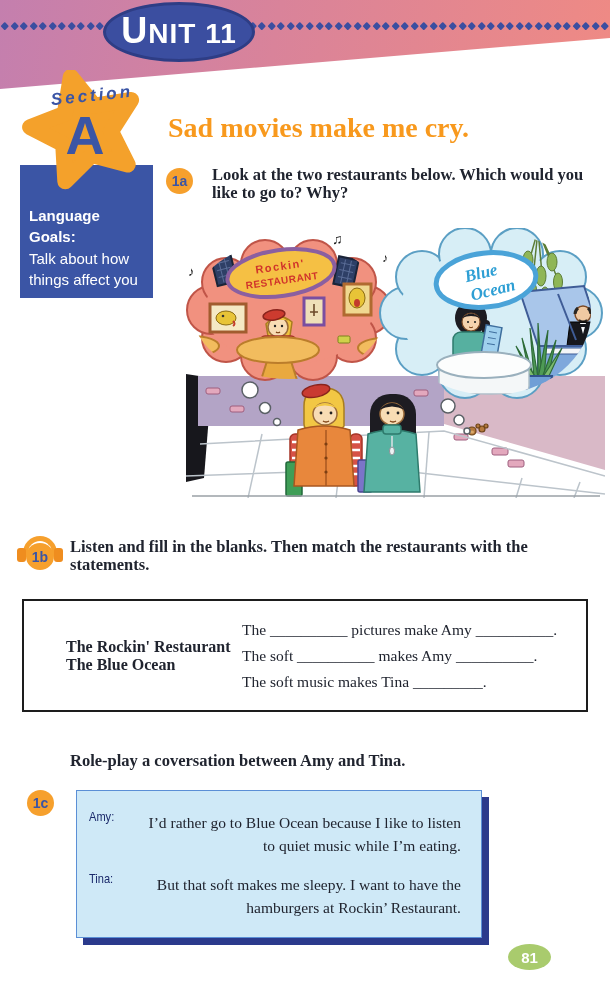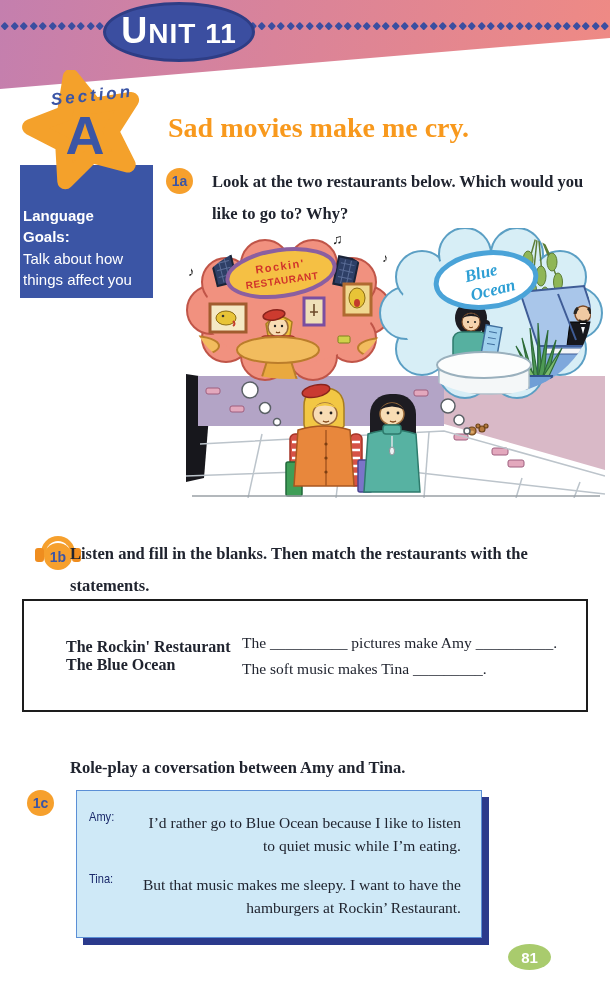--- a/index.html
+++ b/index.html
@@ -34,38 +34,38 @@
     font-size:17px;letter-spacing:3px;color:var(--accent-blue,#3b55a5);transform:rotate(-6deg);
   }
   .star-letter{
     position:absolute;left:0;top:34px;width:146px;text-align:center;
     font-family:"Liberation Sans",sans-serif;font-weight:bold;font-size:54px;
     color:var(--accent-blue,#3b55a5);
   }
   
   .goals{
     position:absolute;left:20px;top:165px;width:133px;height:133px;z-index:3;
-    background:var(--accent-blue,#3b55a5);box-sizing:border-box;padding:40px 10px 0 3px;
+    background:var(--accent-blue,#3b55a5);box-sizing:border-box;padding:40px 10px 0 9px;
     font-family:"Liberation Sans",sans-serif;color:#ffffff;font-size:15px;line-height:1.42;
   }
   .goals .g-title{font-weight:bold;}
   
   .page-title{
     position:absolute;left:168px;top:112px;
     font-size:28px;font-weight:bold;color:var(--title-orange,#f8991d);
   }
   .task-badge{
     position:absolute;width:27px;height:26px;border-radius:50%;
     background:var(--orange,#f6a02d);color:var(--accent-blue,#3b55a5);
     font-family:"Liberation Sans",sans-serif;font-weight:bold;font-size:14px;
     display:flex;align-items:center;justify-content:center;
   }
-  .task-text{position:absolute;font-weight:bold;font-size:16.5px;line-height:32px;}
-  
-  .hp{position:absolute;left:34px;top:536px;width:48px;height:44px;}
+  .task-text{position:absolute;font-weight:bold;font-size:16.5px;line-height:18px;}
+  
+  .hp{position:absolute;left:16px;top:536px;width:48px;height:44px;}
   .hp .hp-band{position:absolute;left:7px;top:0;width:34px;height:20px;border:5px solid var(--orange,#f6a02d);border-bottom:none;border-radius:17px 17px 0 0;box-sizing:border-box;}
   .hp .hp-circle{position:absolute;left:10px;top:7px;width:28px;height:27px;border-radius:50%;background:var(--orange,#f6a02d);color:var(--accent-blue,#3b55a5);font-family:"Liberation Sans",sans-serif;font-weight:bold;font-size:14px;display:flex;align-items:center;justify-content:center;}
   .hp .hp-ear{position:absolute;top:12px;width:9px;height:14px;background:#ef8d1f;border-radius:3px;}
   .hp .hp-ear.left{left:1px;}
   .hp .hp-ear.right{right:1px;}
   
   .fill-table{
     position:absolute;left:22px;top:599px;width:566px;height:113px;
     border:2px solid #1d1d1d;box-sizing:border-box;display:flex;
   }
@@ -438,33 +438,34 @@
   </div>
   <div class="task-text" style="left:70px;top:538px;width:500px;">Listen and fill in the blanks. Then match the restaurants with the statements.</div>
 
   <div class="fill-table">
     <div class="ft-left">
       <div>The Rockin' Restaurant</div>
       <div>The Blue Ocean</div>
     </div>
     <div class="ft-right">
       <div>The __________ pictures make Amy __________.</div>
+      <div>The soft __________ makes Amy __________.</div>
       <div>The soft music makes Tina _________.</div>
     </div>
   </div>
 
   <div class="task-badge" style="left:27px;top:790px;">1c</div>
   <div class="task-text" style="left:70px;top:752px;width:480px;">Role-play a coversation between Amy and Tina.</div>
 
   <div class="dialog">
     <div class="utterance">
       <span class="speaker">Amy:</span>
       <p>I’d rather go to Blue Ocean because I like to listen to quiet music while I’m eating.</p>
     </div>
     <div class="utterance">
       <span class="speaker">Tina:</span>
-      <p>But that music makes me sleepy. I want to have the hamburgers at Rockin’ Restaurant.</p>
+      <p>But that soft makes me sleepy. I want to have the hamburgers at Rockin’ Restaurant.</p>
     </div>
   </div>
 
   <div class="page-badge">81</div>
 
 </div>
 
 </body></html>

